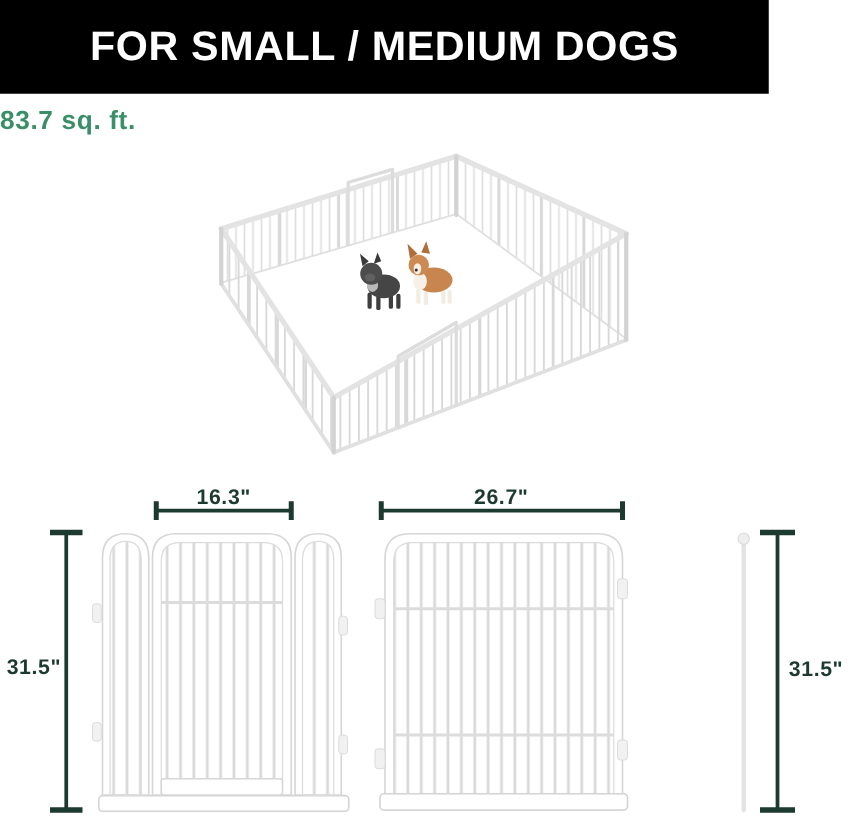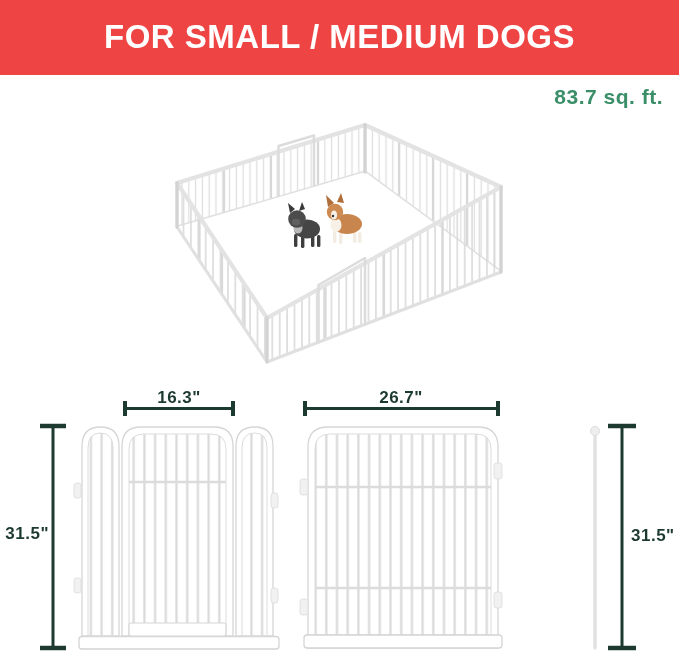--- a/index.html
+++ b/index.html
@@ -1,34 +1,34 @@
 <!DOCTYPE html>
 <html><head>
 <meta charset="utf-8">
 <style>
   * { margin:0; padding:0; box-sizing:border-box; }
   html,body { background:#ffffff; }
   body { font-family:"Liberation Sans", sans-serif; }
   .page { position:relative; width:679px; height:654px; background:#ffffff; overflow:hidden; }
 
   .banner {
-    position:absolute; left:0; top:0; width:679px; height:75px;
-    background:#ef4444;
+    position:absolute; left:0; top:0; width:615px; height:75px;
+    background:#000000;
     display:flex; flex-direction:column; align-items:center; justify-content:center;
   }
   .banner h1 {
     color:#ffffff; font-size:33px; font-weight:800; letter-spacing:0.5px; line-height:1.05;
   }
   .banner p {
     color:#eef4f0; font-size:16.5px; font-weight:400; margin-top:3px; letter-spacing:0.3px;
   }
 
   .area-label {
     position:absolute; left:0; top:85px; width:663px;
-    text-align:right; color:#3a8e68; font-size:21px; font-weight:700; letter-spacing:0.5px;
+    text-align:left; color:#3a8e68; font-size:21px; font-weight:700; letter-spacing:0.5px;
   }
 
   .pen-svg  { position:absolute; left:165px; top:115px; }
   .dims-svg { position:absolute; left:0px;  top:385px; }
 
   .dims-svg text {
     font-family:"Liberation Sans", sans-serif;
     font-weight:700; fill:#1d3a31; font-size:17px; letter-spacing:0.5px;
   }
 </style>

